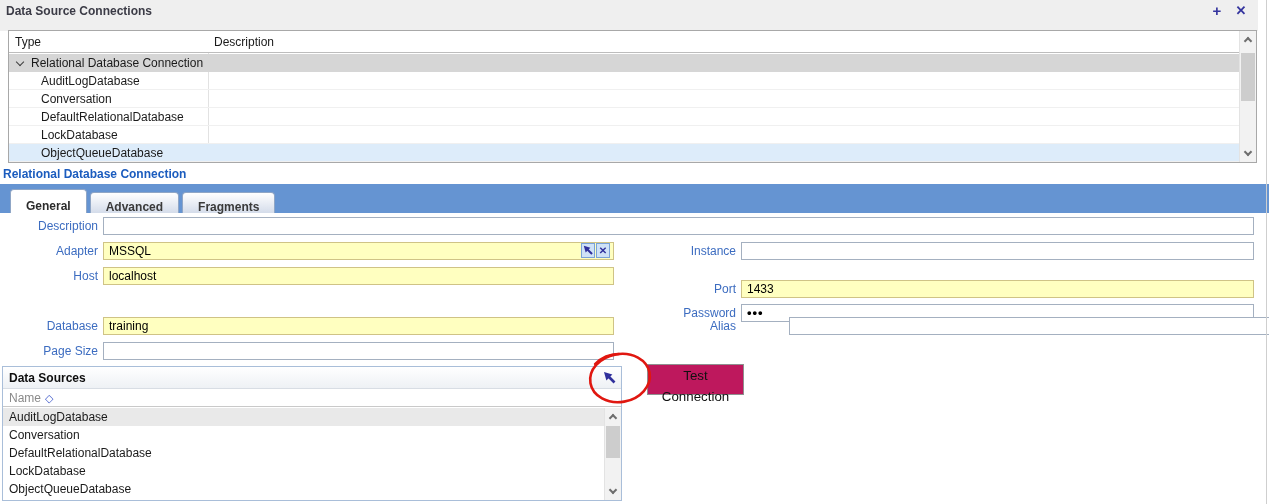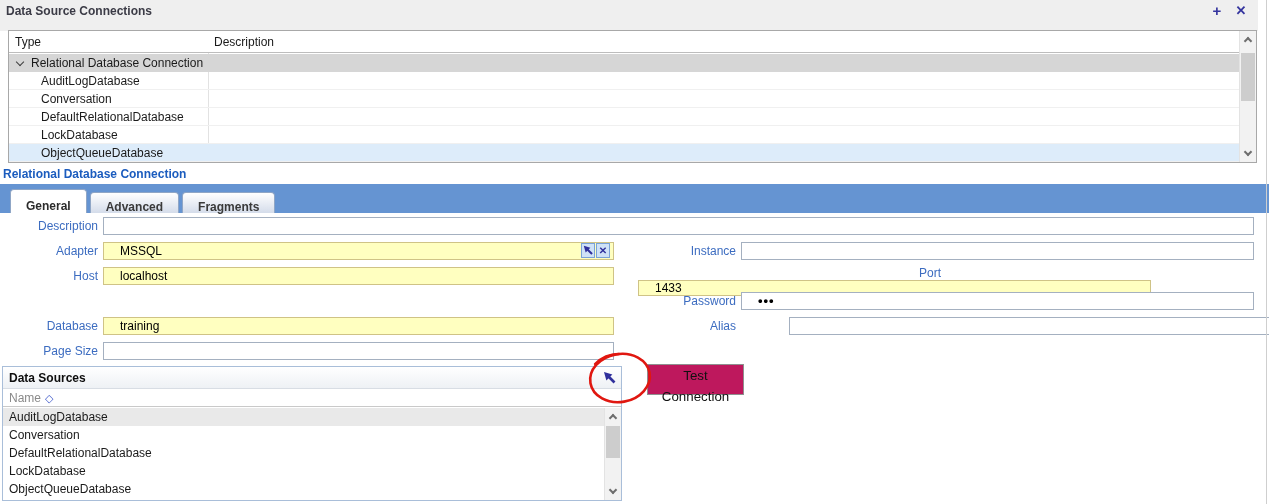--- a/index.html
+++ b/index.html
@@ -53,21 +53,21 @@
   .tabbar { position:absolute; left:0; top:184px; width:1269px; height:29px; background:#6594d2;
             display:flex; align-items:flex-end; padding-left:10px; gap:3px; }
   .tab { height:21px; line-height:20px; padding:4px 15px; font-weight:bold; color:#3a3a3a;
          background:linear-gradient(#ffffff,#d4dcea); border:1px solid #8fa6c6; border-bottom:none;
          border-radius:4px 4px 0 0; white-space:nowrap; cursor:default; }
   .tab.active { height:24px; line-height:24px; background:#fff; color:#2b2b2b; }
 
   
   .fld { position:absolute; height:19px; display:flex; align-items:center; }
   .fld label { display:block; width:103px; text-align:right; color:#3c6cc0; padding-right:5px; }
-  .fld input { height:18px; border:1px solid #a4b0c0; padding:0 16px; background:#fff;
+  .fld input { height:18px; border:1px solid #a4b0c0; padding:0 5px; background:#fff;
                font:12px "Liberation Sans", sans-serif; color:#000; }
   .fld.yellow input { background:#ffffc0; border-color:#cfc386; }
   .fld.left input { width:511px; }
   .fld.right { left:638px; }
   .fld.right input { width:513px; }
   .fld.wide input { width:1151px; }
   .fld.pwd input { font-size:13px; font-weight:bold; letter-spacing:1px; }
 
   .mini-btns { position:absolute; left:581px; top:243px; display:flex; gap:1px; }
   .mini { width:14px; height:15px; background:#cfe2f7; border:1px solid #7aa2d8;
@@ -197,26 +197,26 @@
   </div>
   <div class="fld right" style="top:241px;">
     <label>Instance</label>
     <input value="" style="">
   </div>
 
   <div class="fld left yellow" style="left:0; top:266px;">
     <label>Host</label>
     <input value="localhost" style="">
   </div>
-  <div class="fld right yellow" style="top:266px;flex-direction:column;">
+  <div class="fld right yellow" style="top:279px;">
     <label>Port</label>
     <input value="1433" style="">
   </div>
 
-  <div class="fld right pwd" style="top:291px;">
+  <div class="fld right pwd" style="top:303px;">
     <label>Password</label>
     <input value="•••" style="">
   </div>
 
   <div class="fld left yellow" style="left:0; top:316px;">
     <label>Database</label>
     <input value="training" style="">
   </div>
   <div class="fld right" style="top:316px;gap:48px;">
     <label>Alias</label>

